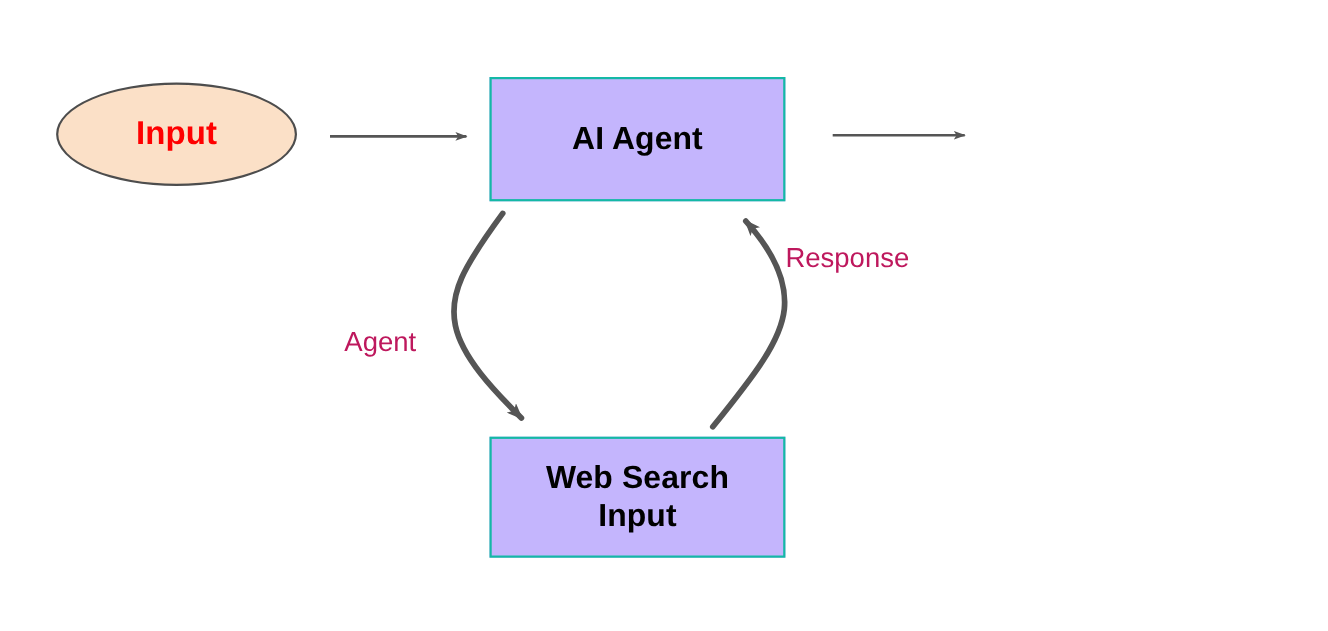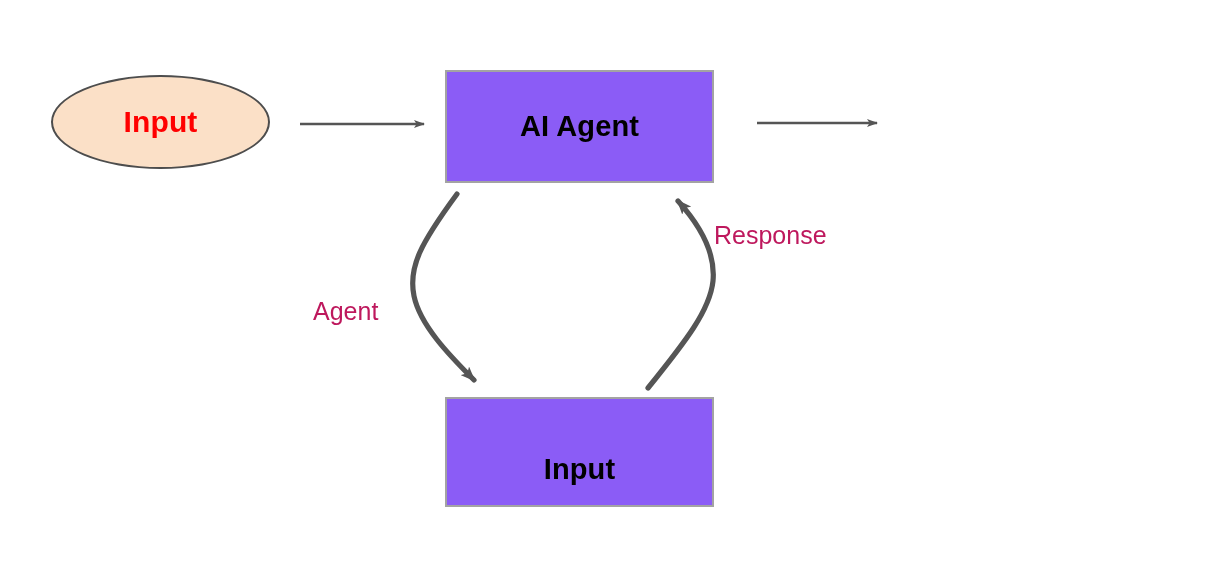--- a/index.html
+++ b/index.html
@@ -31,22 +31,22 @@
     align-items: center;
     justify-content: center;
     text-align: center;
   }
   .node-ellipse {
     border: 2px solid #4d4d4d;
     border-radius: 50%;
     background: #fbe0c7;
   }
   .node-rect {
-    border: 2px solid #a3a3a3;
-    background: #8b5cf6;
+    border: 2px solid #14b8a6;
+    background: #c4b5fd;
   }
   .node-label {
     font-weight: bold;
     line-height: 1.18;
     letter-spacing: 0.1px;
   }
   .label-terminal {
     color: #ff0000;
     font-size: 30px;
   }
@@ -96,21 +96,21 @@
     <span class="node-label label-terminal">Input</span>
   </div>
 
   <div class="node node-rect" id="node-ai-agent">
     <span class="node-label label-process">AI Agent</span>
   </div>
 
 
   <div class="node node-rect" id="node-web-search-tool">
     <span class="node-label label-process">
-      <br>
+      <span>Web Search</span><br>
       <span>Input</span>
     </span>
   </div>
 
   <div class="edge-label" id="edge-label-search">Agent</div>
 
   <div class="edge-label" id="edge-label-response">Response</div>
 
 </div>
 

